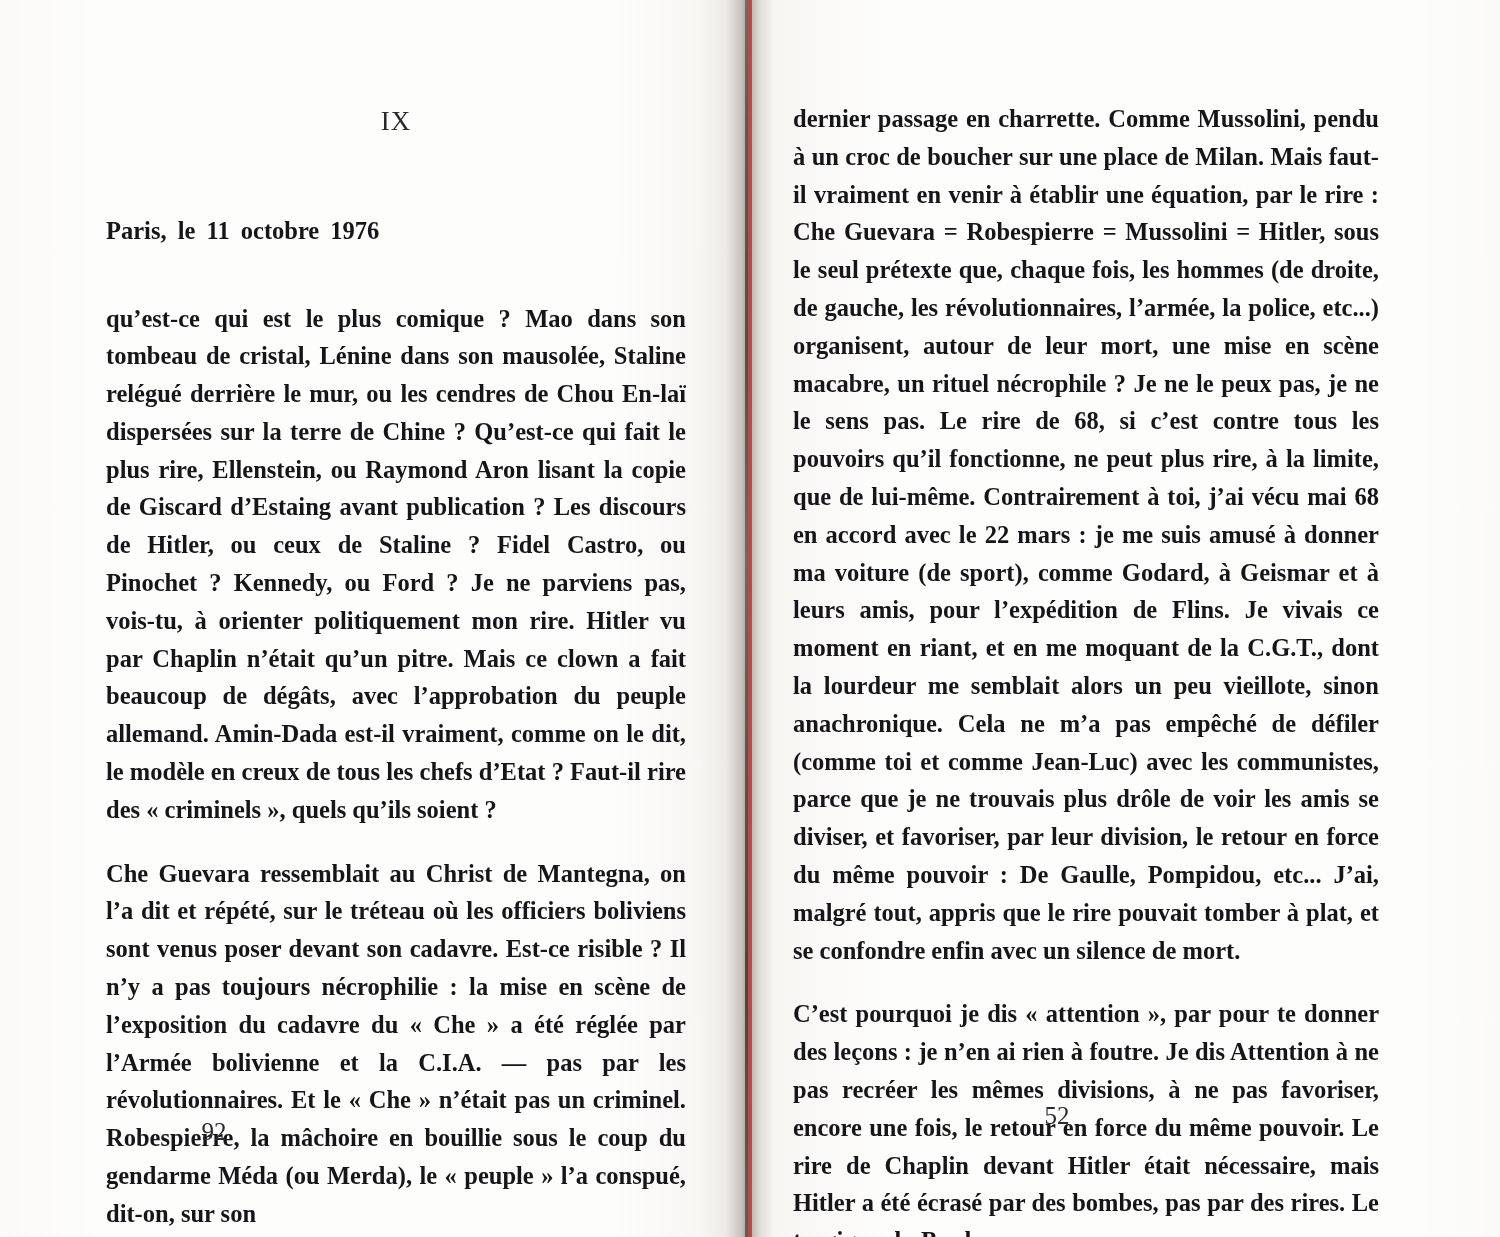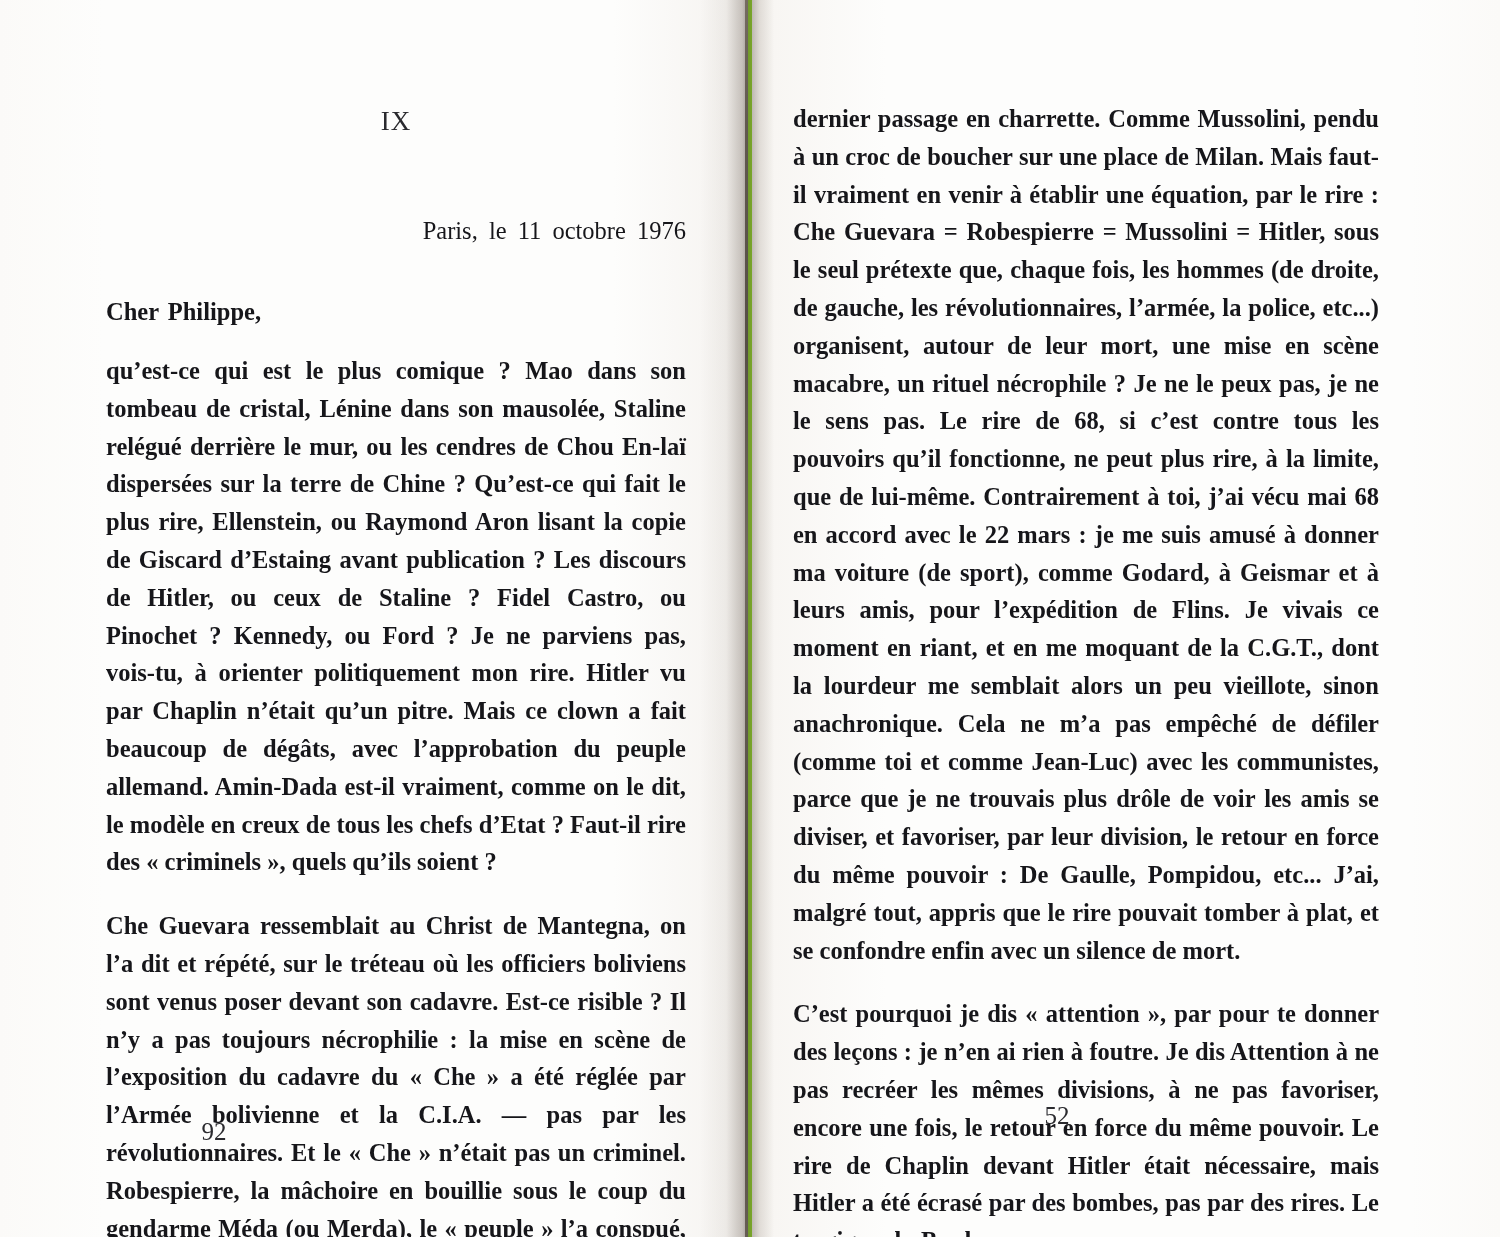--- a/index.html
+++ b/index.html
@@ -6,21 +6,21 @@
   html, body {
     margin: 0;
     padding: 0;
     background: #ffffff;
   }
 
   .spread {
     position: relative;
     width: 1500px;
     height: 1237px;
-    background: #84cc16;
+    background: #ef4444;
     overflow: hidden;
     font-family: "Liberation Serif", "DejaVu Serif", serif;
   }
 
   
   .paper-left,
   .paper-right {
     position: absolute;
     top: 0;
     height: 100%;
@@ -87,22 +87,21 @@
     letter-spacing: 1px;
     color: #2a2a2e;
     margin: 0 0 0 0;
     line-height: 1;
     padding-bottom: 84px;
   }
 
   
   .dateline {
     display: block;
-    text-align: right;
-    font-weight: normal;
+    font-weight: bold;
     font-size: 24.5px;
     word-spacing: 5px;
     color: #16161a;
     padding-bottom: 56px;
     line-height: 1;
   }
 
   
   .salutation {
     display: block;
@@ -146,21 +145,20 @@
   <div class="paper-left"></div>
   <div class="paper-right"></div>
 
   <div class="page page-left">
     <div class="textblock">
 
       <span class="chapter-num">IX</span>
 
       <span class="dateline">Paris, le 11 octobre 1976</span>
 
-      <span class="salutation">Cher Philippe,</span>
 
       <div>
           <p class="para"><span>qu’est-ce qui est le plus comique ? Mao dans son tombeau de cristal, Lénine dans son mausolée, Staline relégué derrière le mur, ou les cendres de Chou En-laï dispersées sur la terre de Chine ? Qu’est-ce qui fait le plus rire, Ellenstein, ou Raymond Aron lisant la copie de Giscard d’Estaing avant publication ? Les discours de Hitler, ou ceux de Staline ? Fidel Castro, ou Pinochet ? Kennedy, ou Ford ? Je ne parviens pas, vois-tu, à orienter politiquement mon rire. Hitler vu par Chaplin n’était qu’un pitre. Mais ce clown a fait beaucoup de dégâts, avec l’approbation du </span><span class="light">peuple</span><span> allemand. Amin-Dada est-il vraiment, comme on le dit, le modèle en creux de tous les chefs d’Etat ? Faut-il rire des « criminels », quels qu’ils soient ?</span></p>
           <p class="para"><span>Che Guevara ressemblait au Christ de Mantegna, on l’a dit et répété, sur le tréteau où les officiers boliviens sont venus poser devant son cadavre. Est-ce risible ? Il n’y a pas </span><span class="light">toujours</span><span> nécrophilie : la mise en scène de l’exposition du cadavre du « Che » a été réglée par l’Armée bolivienne et la C.I.A. — pas par les révolutionnaires. Et le « Che » n’était pas un criminel. Robespierre, la mâchoire en bouillie sous le coup du gendarme Méda (ou Merda), le « peuple » l’a conspué, dit-on, sur son</span></p>
         </div>
     </div>
 
     <div class="folio">92</div>
   </div>
 

